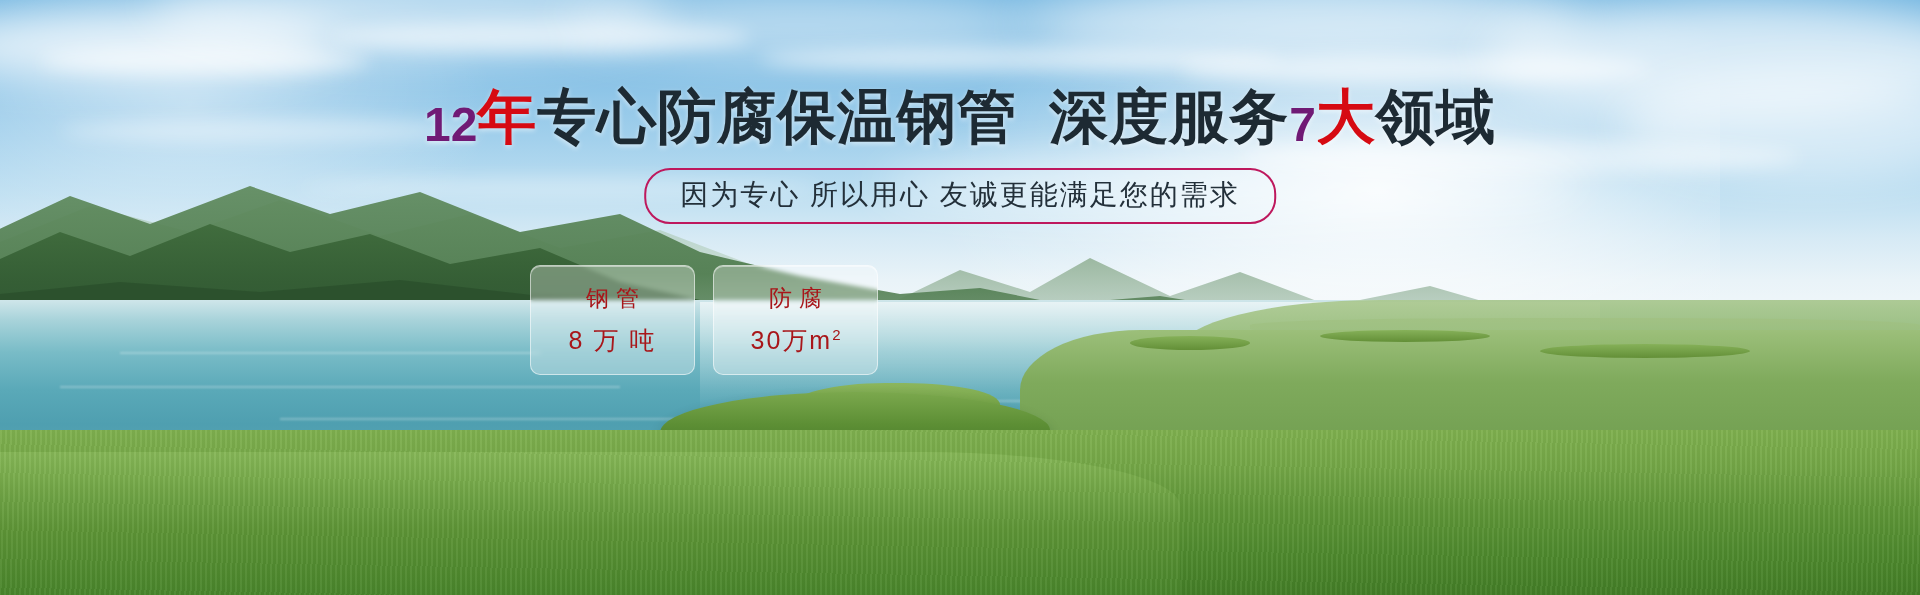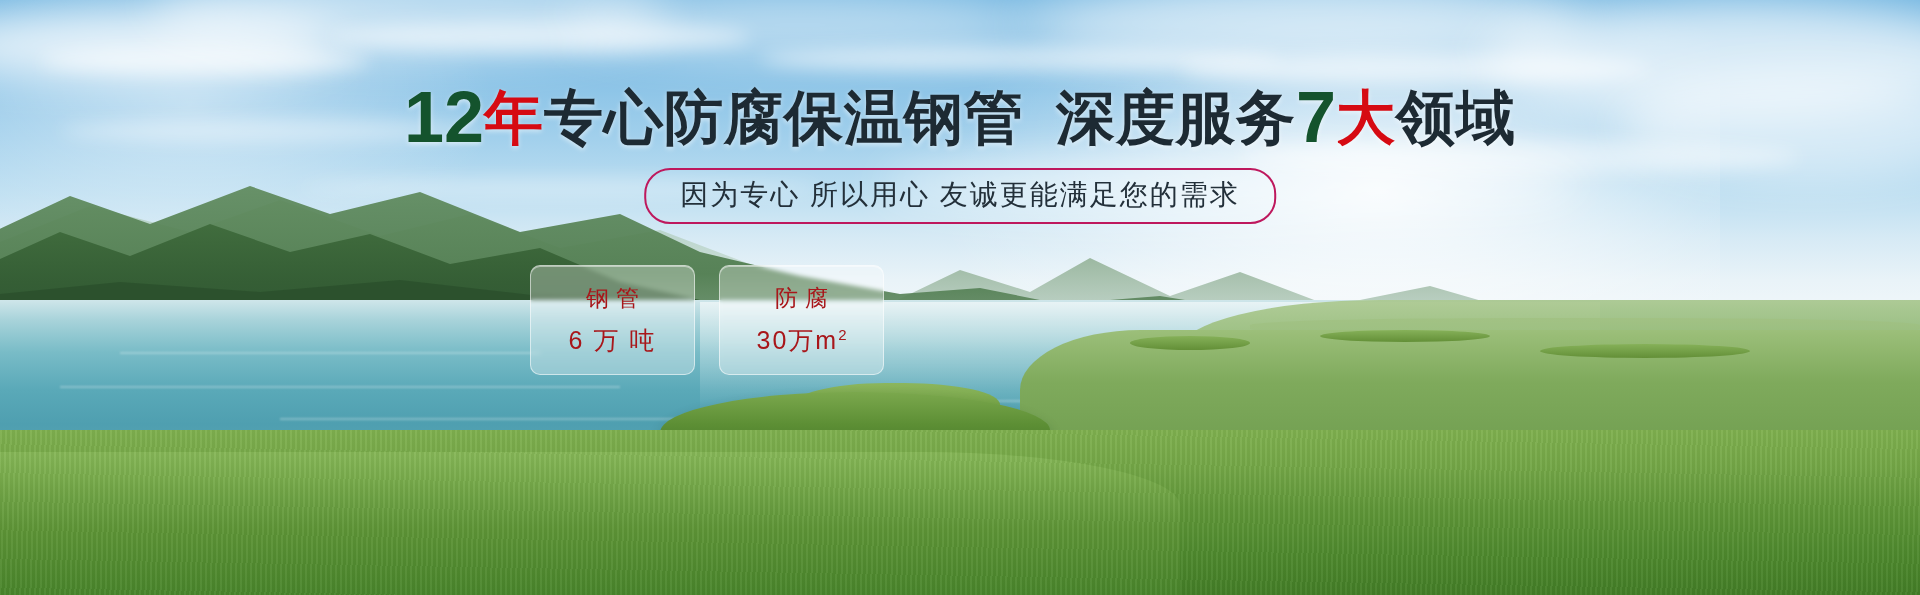--- a/index.html
+++ b/index.html
@@ -183,22 +183,22 @@
     text-align: center;
     white-space: nowrap;
     font-size: 59px;
     line-height: 70px;
     font-weight: bold;
     color: #1d2a33;
     letter-spacing: 1px;
     text-shadow: 0 2px 5px rgba(255,255,255,0.55);
   }
   .headline .num {
-    color: #14532d;
-    font-size: 72px;
+    color: #701a75;
+    font-size: 48px;
     line-height: 70px;
     vertical-align: -4px;
     letter-spacing: 0;
   }
   .headline .accent { color: #d60a12; }
   .headline .gap { display: inline-block; width: 32px; }
 
   .subtitle-pill {
     position: absolute;
     left: 50%;
@@ -213,21 +213,21 @@
     letter-spacing: 2px;
     white-space: nowrap;
     background: transparent;
   }
 
   
   .cards {
     position: absolute;
     left: 530px; top: 265px;
     display: flex;
-    gap: 24px;
+    gap: 18px;
   }
   .card {
     width: 163px;
     height: 108px;
     border-radius: 10px;
     background: rgba(255,255,255,0.30);
     border: 1px solid rgba(255,255,255,0.55);
     box-shadow: inset 0 1px 0 rgba(255,255,255,0.45);
     display: flex;
     flex-direction: column;
@@ -343,21 +343,21 @@
     <span class="num">12</span><span class="accent">年</span><span>专心防腐保温钢管</span><span class="gap"></span><span>深度服务</span><span class="num">7</span><span class="accent">大</span><span>领域</span>
   </div>
 
   <div class="subtitle-pill">因为专心 所以用心  友诚更能满足您的需求</div>
 
   <div class="cards">
 
     <div class="card">
       <div class="card-title">钢管</div>
       <div class="card-value">
-        <span>6 万 吨</span><sup></sup>
+        <span>8 万 吨</span><sup></sup>
       </div>
     </div>
 
     <div class="card">
       <div class="card-title">防腐</div>
       <div class="card-value">
         <span>30万m</span><sup>2</sup>
       </div>
     </div>
 

